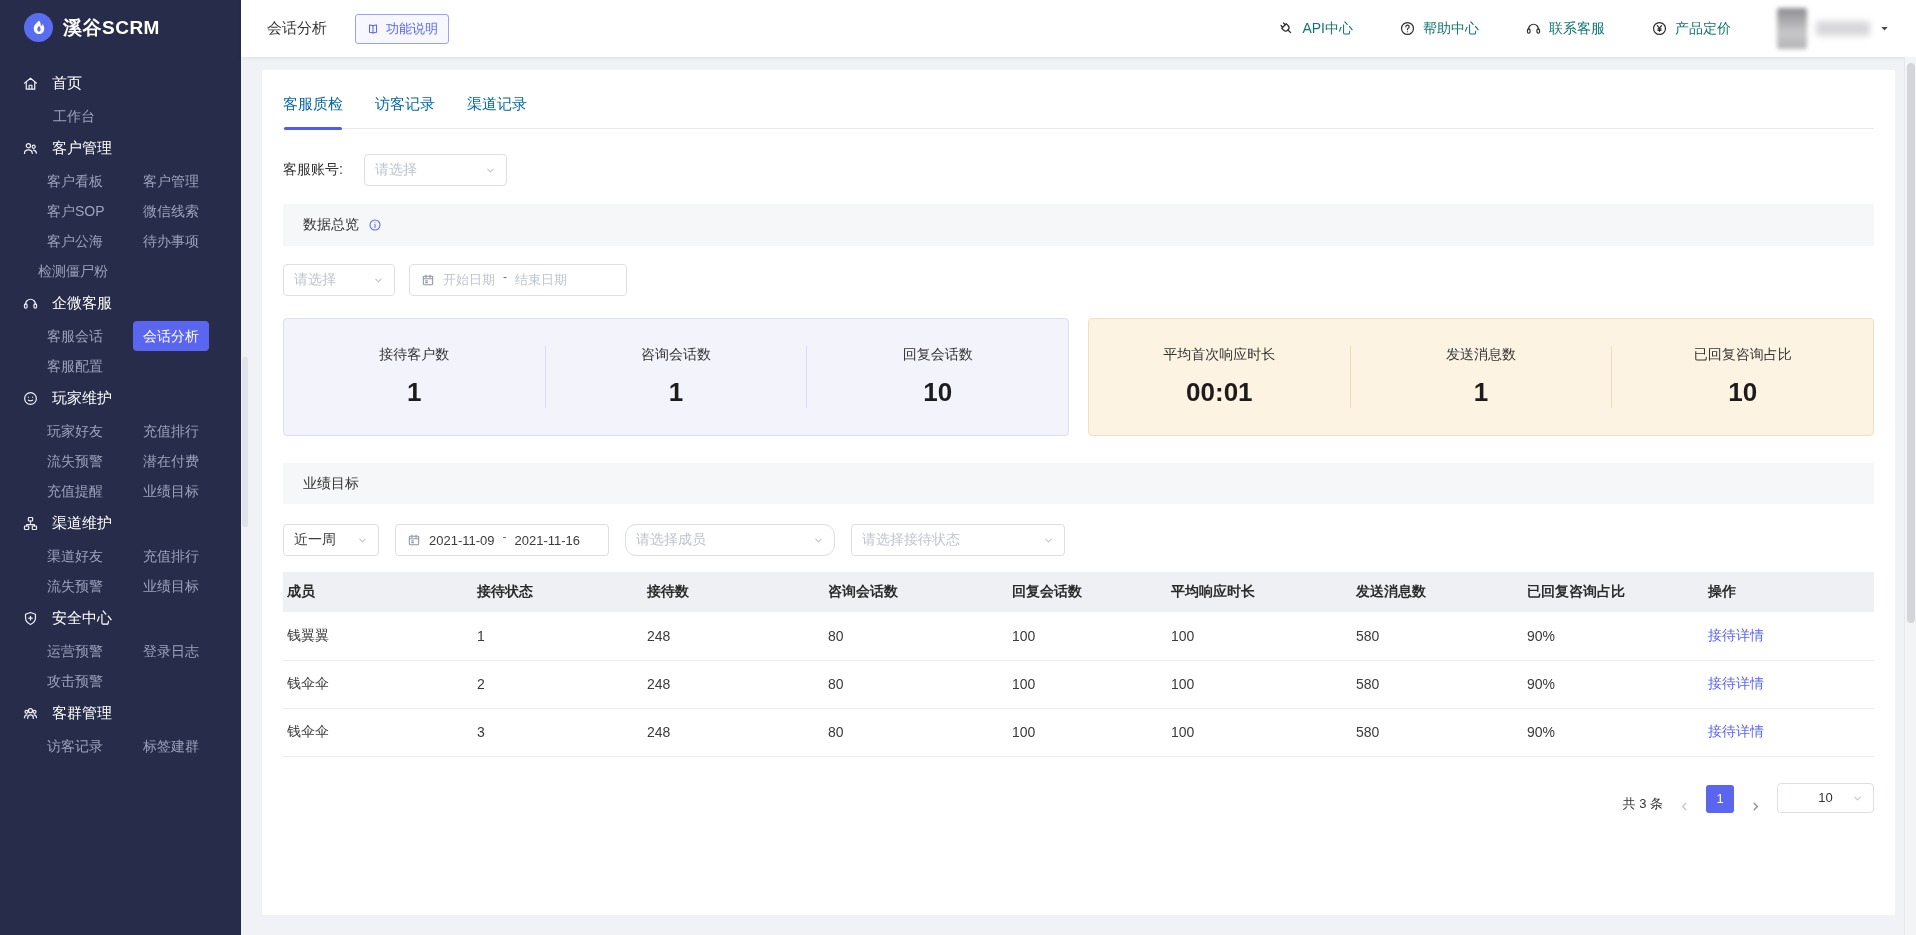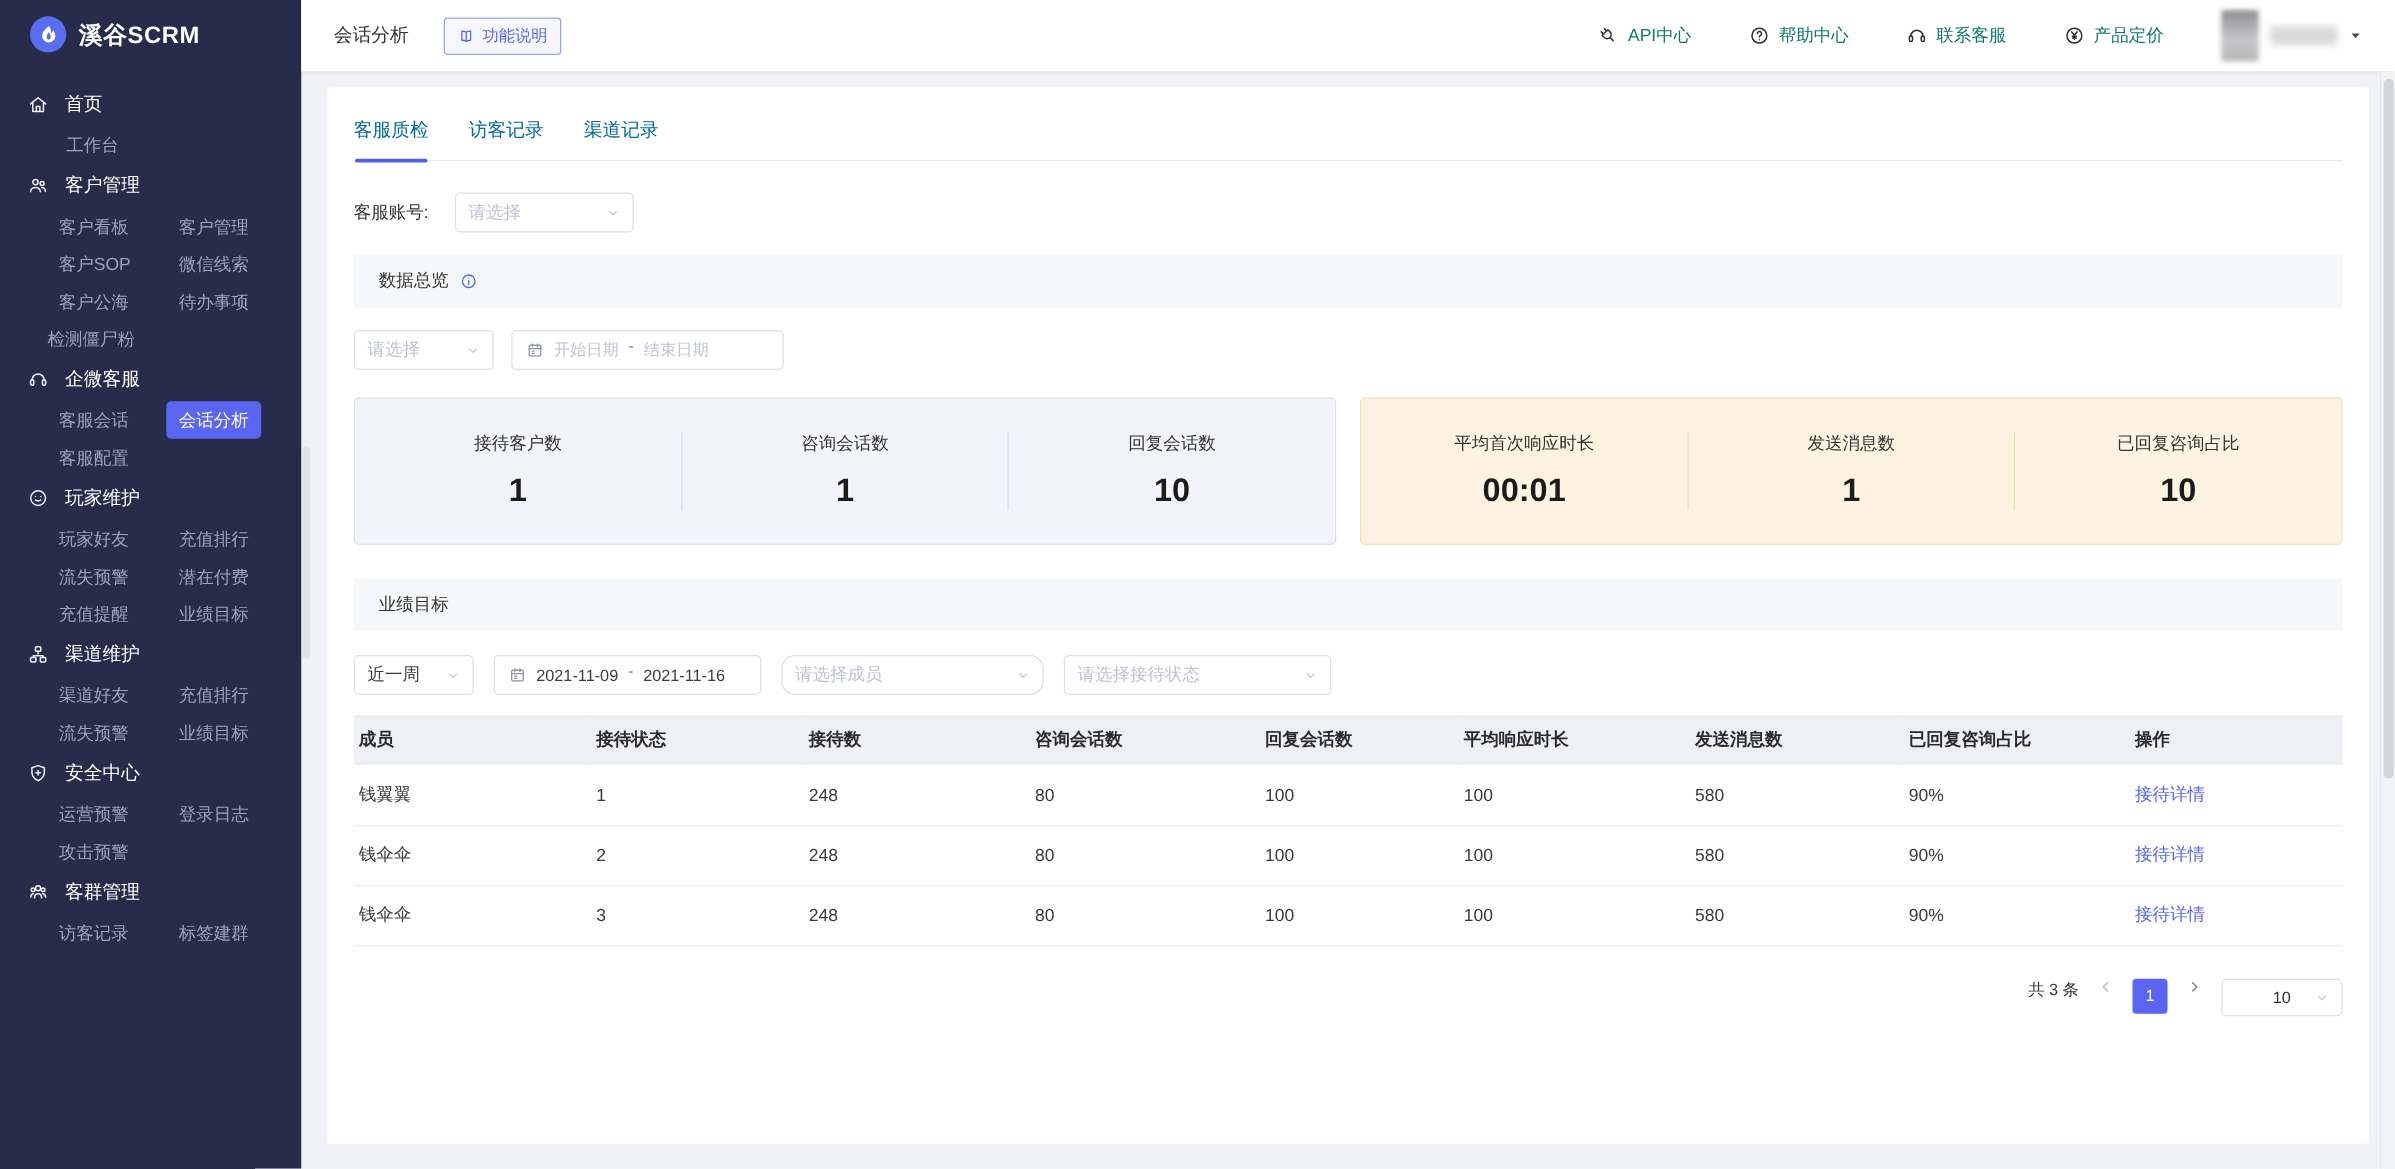--- a/index.html
+++ b/index.html
@@ -134,21 +134,21 @@
   .data-table { width:100%; border-collapse:collapse; margin-top:16px; font-size:14px; color:#3a3a3a; }
   .data-table th {
     background:#eef0f4; height:40px; text-align:left;
     font-weight:bold; color:#2b2b2b; padding:0 4px;
   }
   .data-table td { height:48px; border-bottom:1px solid #ebedf0; padding:0 4px; }
   .link { color:#5a66f0; cursor:pointer; }
 
   
   .pagination {
-    display:flex; align-items:flex-start; justify-content:flex-end;
+    display:flex; align-items:flex-end; justify-content:flex-end;
     gap:15px; margin-top:26px; font-size:13px; color:#333;
   }
   .pg-arrow { display:flex; color:#c3c6cc; cursor:pointer; }
   .pg-arrow.next { color:#8c8f96; }
   .pg-page {
     width:28px; height:28px; background:#5a66f0; color:#fff; border-radius:3px;
     display:flex; align-items:center; justify-content:center; font-size:13px; cursor:pointer;
   }
   .pg-size {
     width:97px; height:30px; border:1px solid #dcdfe6; border-radius:4px; background:#fff;

